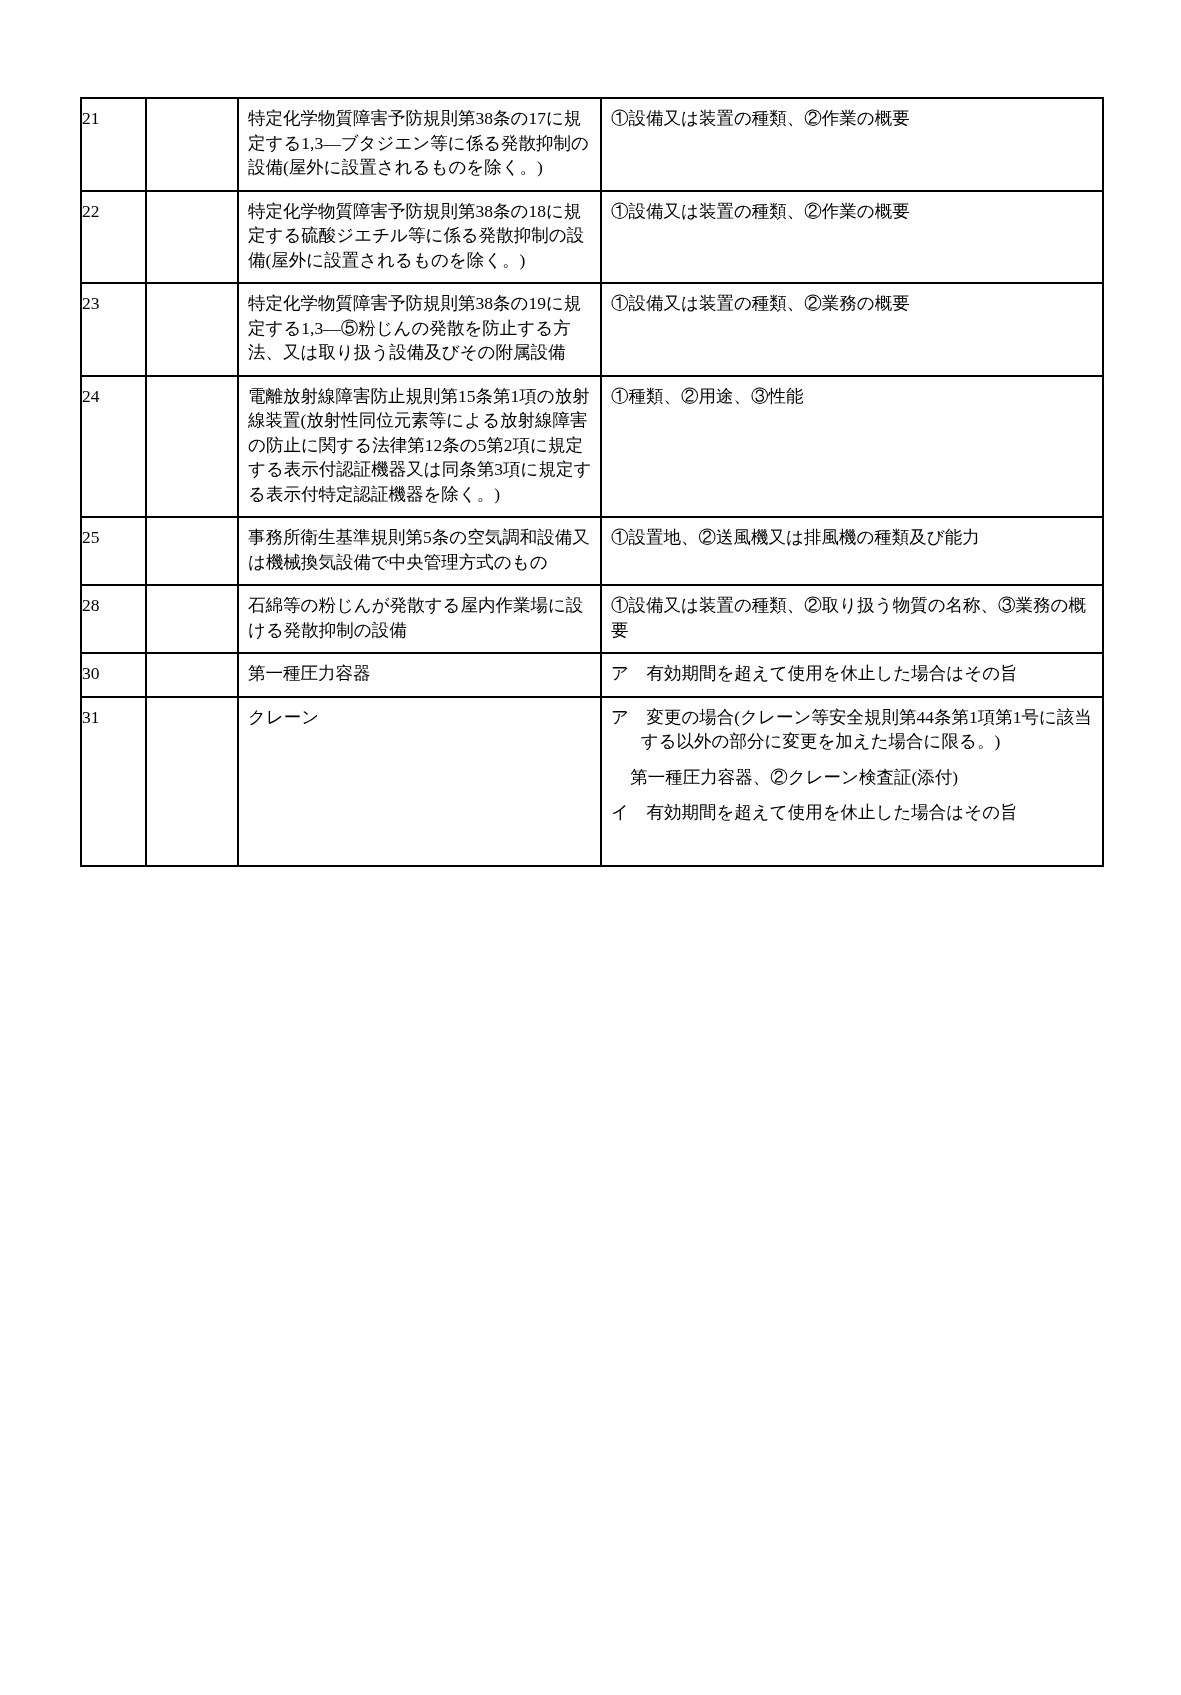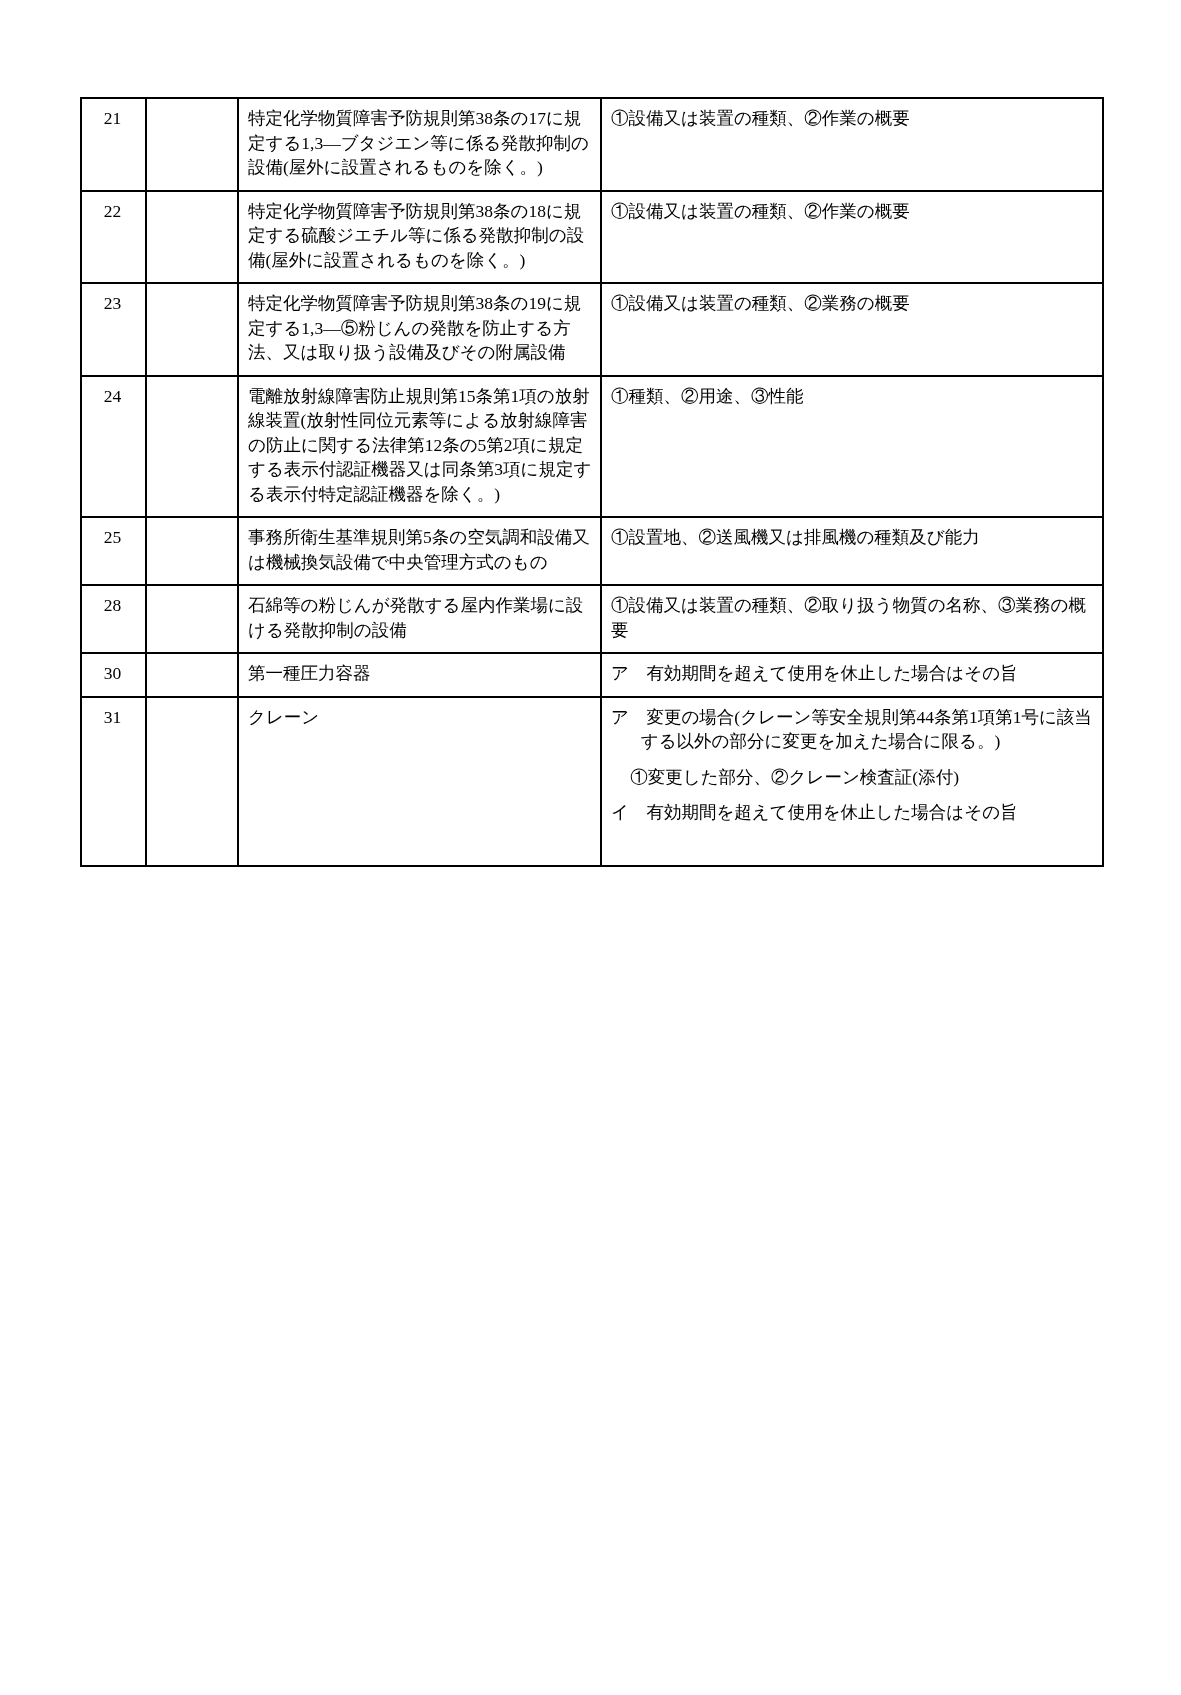--- a/index.html
+++ b/index.html
@@ -29,21 +29,20 @@
   .c-items { width: 502px; }
   td {
     border: 2px solid #000000;
     vertical-align: top;
     padding: 7px 8px 10px 9px;
     font-size: 17.5px;
     line-height: 24.5px;
     word-break: break-all;
   }
   td.col-no {
-    text-align: center;
     padding-left: 0;
     padding-right: 2px;
   }
   td.col-cat {
     padding-left: 6px;
     padding-right: 4px;
   }
   tr:last-child td {
     padding-bottom: 40px;
   }
@@ -125,19 +124,19 @@
           <td class="col-items">
             <div class="item item-kana">ア　有効期間を超えて使用を休止した場合はその旨</div>
           </td>
         </tr>
         <tr>
           <td class="col-no">31</td>
           <td class="col-cat"></td>
           <td class="col-desc">クレーン</td>
           <td class="col-items">
             <div class="item item-kana">ア　変更の場合(クレーン等安全規則第44条第1項第1号に該当する以外の部分に変更を加えた場合に限る。)</div>
-            <div class="item item-sub">①変更した部分、②クレーン検査証(添付)</div>
+            <div class="item item-sub">第一種圧力容器、②クレーン検査証(添付)</div>
             <div class="item item-kana">イ　有効期間を超えて使用を休止した場合はその旨</div>
           </td>
         </tr>
       </tbody>
   </table>
 </div>
 
 </body></html>

